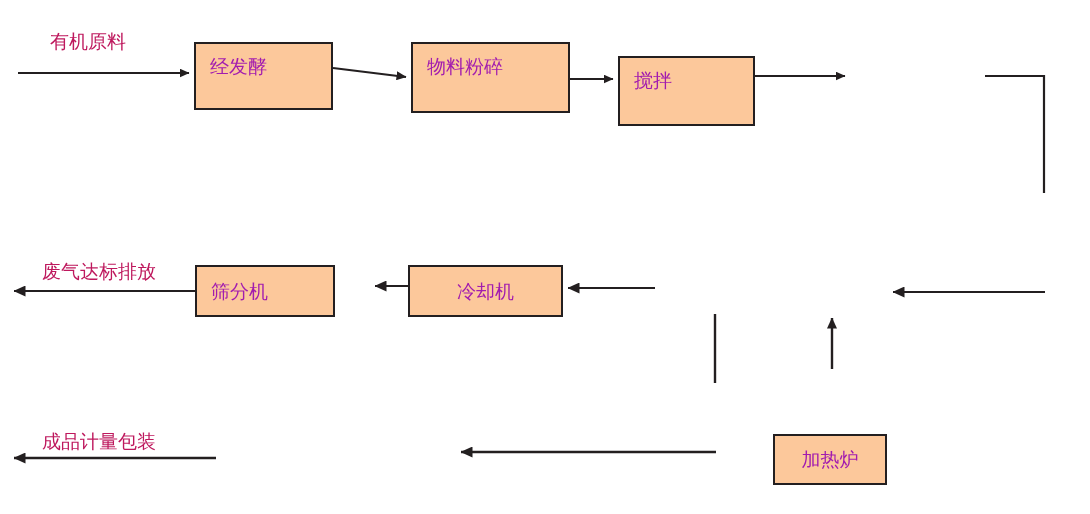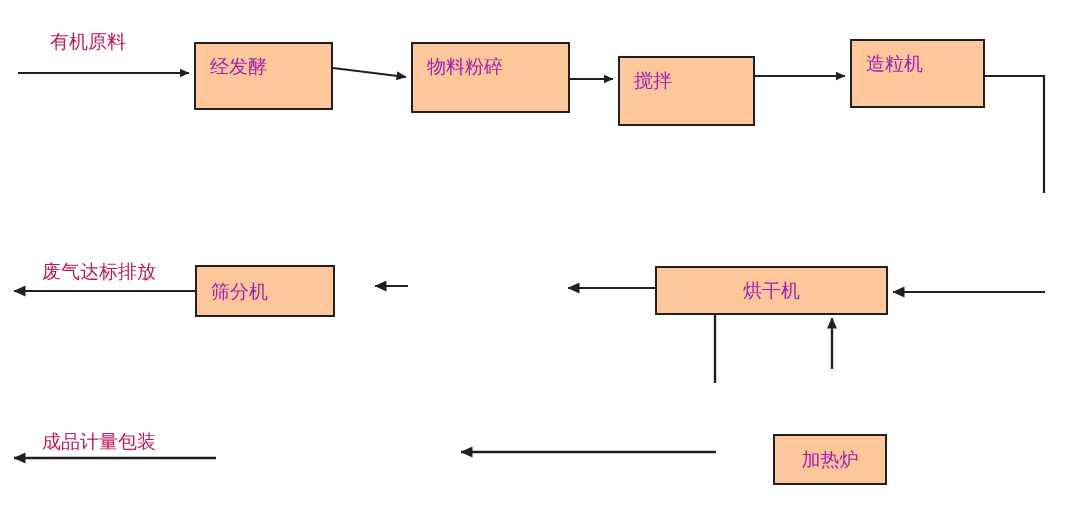--- a/index.html
+++ b/index.html
@@ -106,32 +106,29 @@
   </div>
 
   <div class="node al-left pad-l at-top pad-t" style="left:411px; top:42px; width:159px; height:71px;">
     <span class="node-label">物料粉碎</span>
   </div>
 
   <div class="node al-left pad-l at-top pad-t" style="left:618px; top:56px; width:137px; height:70px;">
     <span class="node-label">搅拌</span>
   </div>
 
-  <div class="node al-left pad-l at-top pad-t" style="left:850px; top:39px; width:135px; height:69px;">
-    <span class="node-label">造粒机</span>
-  </div>
 
   <div class="node al-left pad-l at-center" style="left:195px; top:265px; width:140px; height:52px;">
     <span class="node-label">筛分机</span>
   </div>
 
+  <div class="node al-center at-center" style="left:408px; top:265px; width:155px; height:52px;">
+    <span class="node-label">冷却机</span>
+  </div>
 
-  <div class="node al-center at-center" style="left:655px; top:266px; width:233px; height:49px;">
-    <span class="node-label">烘干机</span>
-  </div>
 
 
   <div class="node al-center at-center" style="left:773px; top:434px; width:114px; height:51px;">
     <span class="node-label">加热炉</span>
   </div>
 
   <div class="edge-label" style="left:50px; top:32px;">有机原料</div>
 
   <div class="edge-label" style="left:42px; top:262px;">废气达标排放</div>
 

